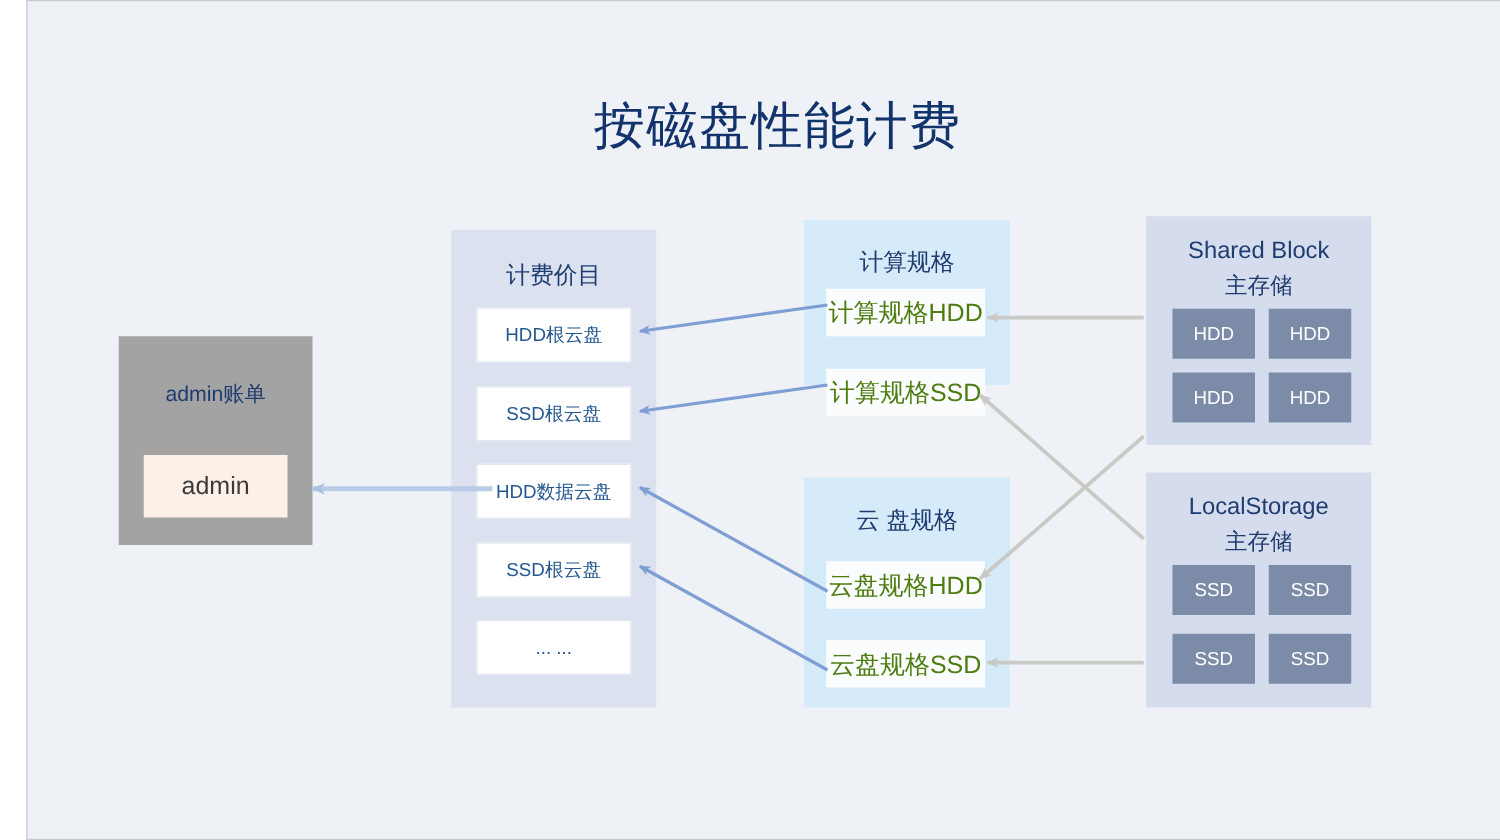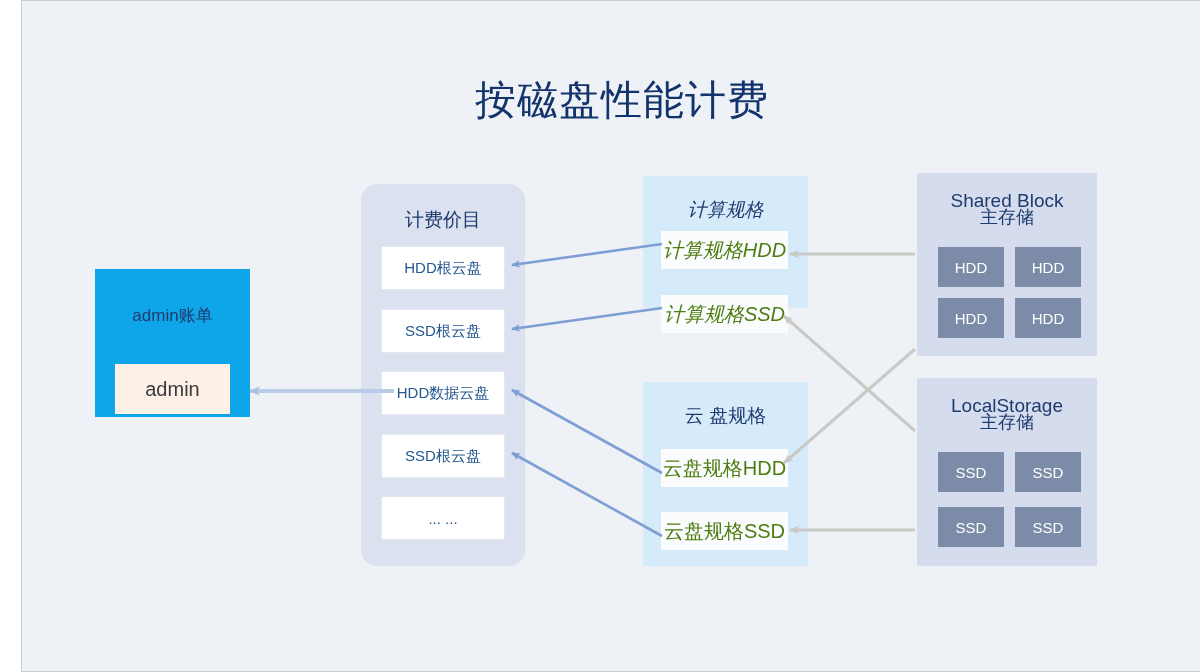--- a/index.html
+++ b/index.html
@@ -53,22 +53,22 @@
     text-align: center;
     color: #1f3c70;
     white-space: nowrap;
   }
 
   
   .panel-admin {
     left: 73px;
     top: 268px;
     width: 155px;
-    height: 148px;
-    background: #0ea5e9;
+    height: 167px;
+    background: #a3a3a3;
   }
   .panel-admin .panel-title {
     top: 35px;
     font-size: 17px;
     color: #1f3c70;
   }
   .admin-inner {
     position: absolute;
     left: 20px;
     top: 95px;
@@ -82,21 +82,20 @@
     color: #3a3a3a;
   }
 
   
   .panel-billing {
     left: 339px;
     top: 183px;
     width: 164px;
     height: 382px;
     background: #dbe1ee;
-    border-radius: 16px;
   }
   .panel-billing .panel-title {
     top: 23px;
     font-size: 19px;
   }
   .bill-item {
     position: absolute;
     left: 20px;
     width: 124px;
     height: 44px;
@@ -113,21 +112,20 @@
 
   
   .panel-spec {
     background: #d6ebfa;
   }
   .panel-compute {
     left: 621px;
     top: 175px;
     width: 165px;
     height: 132px;
-    font-style: italic;
   }
   .panel-disk {
     left: 621px;
     top: 381px;
     width: 165px;
     height: 184px;
     text-decoration: underline;
   }
   .panel-spec .panel-title {
     top: 21px;
@@ -170,21 +168,21 @@
     top: 17px;
     width: 100%;
     text-align: center;
     font-size: 19px;
     color: #1f3c70;
     white-space: nowrap;
   }
   .panel-storage .st-title-2 {
     position: absolute;
     left: 0;
-    top: 32px;
+    top: 43px;
     width: 100%;
     text-align: center;
     font-size: 18px;
     color: #1f3c70;
     white-space: nowrap;
   }
   .disk-tile {
     position: absolute;
     width: 66px;
     height: 40px;

